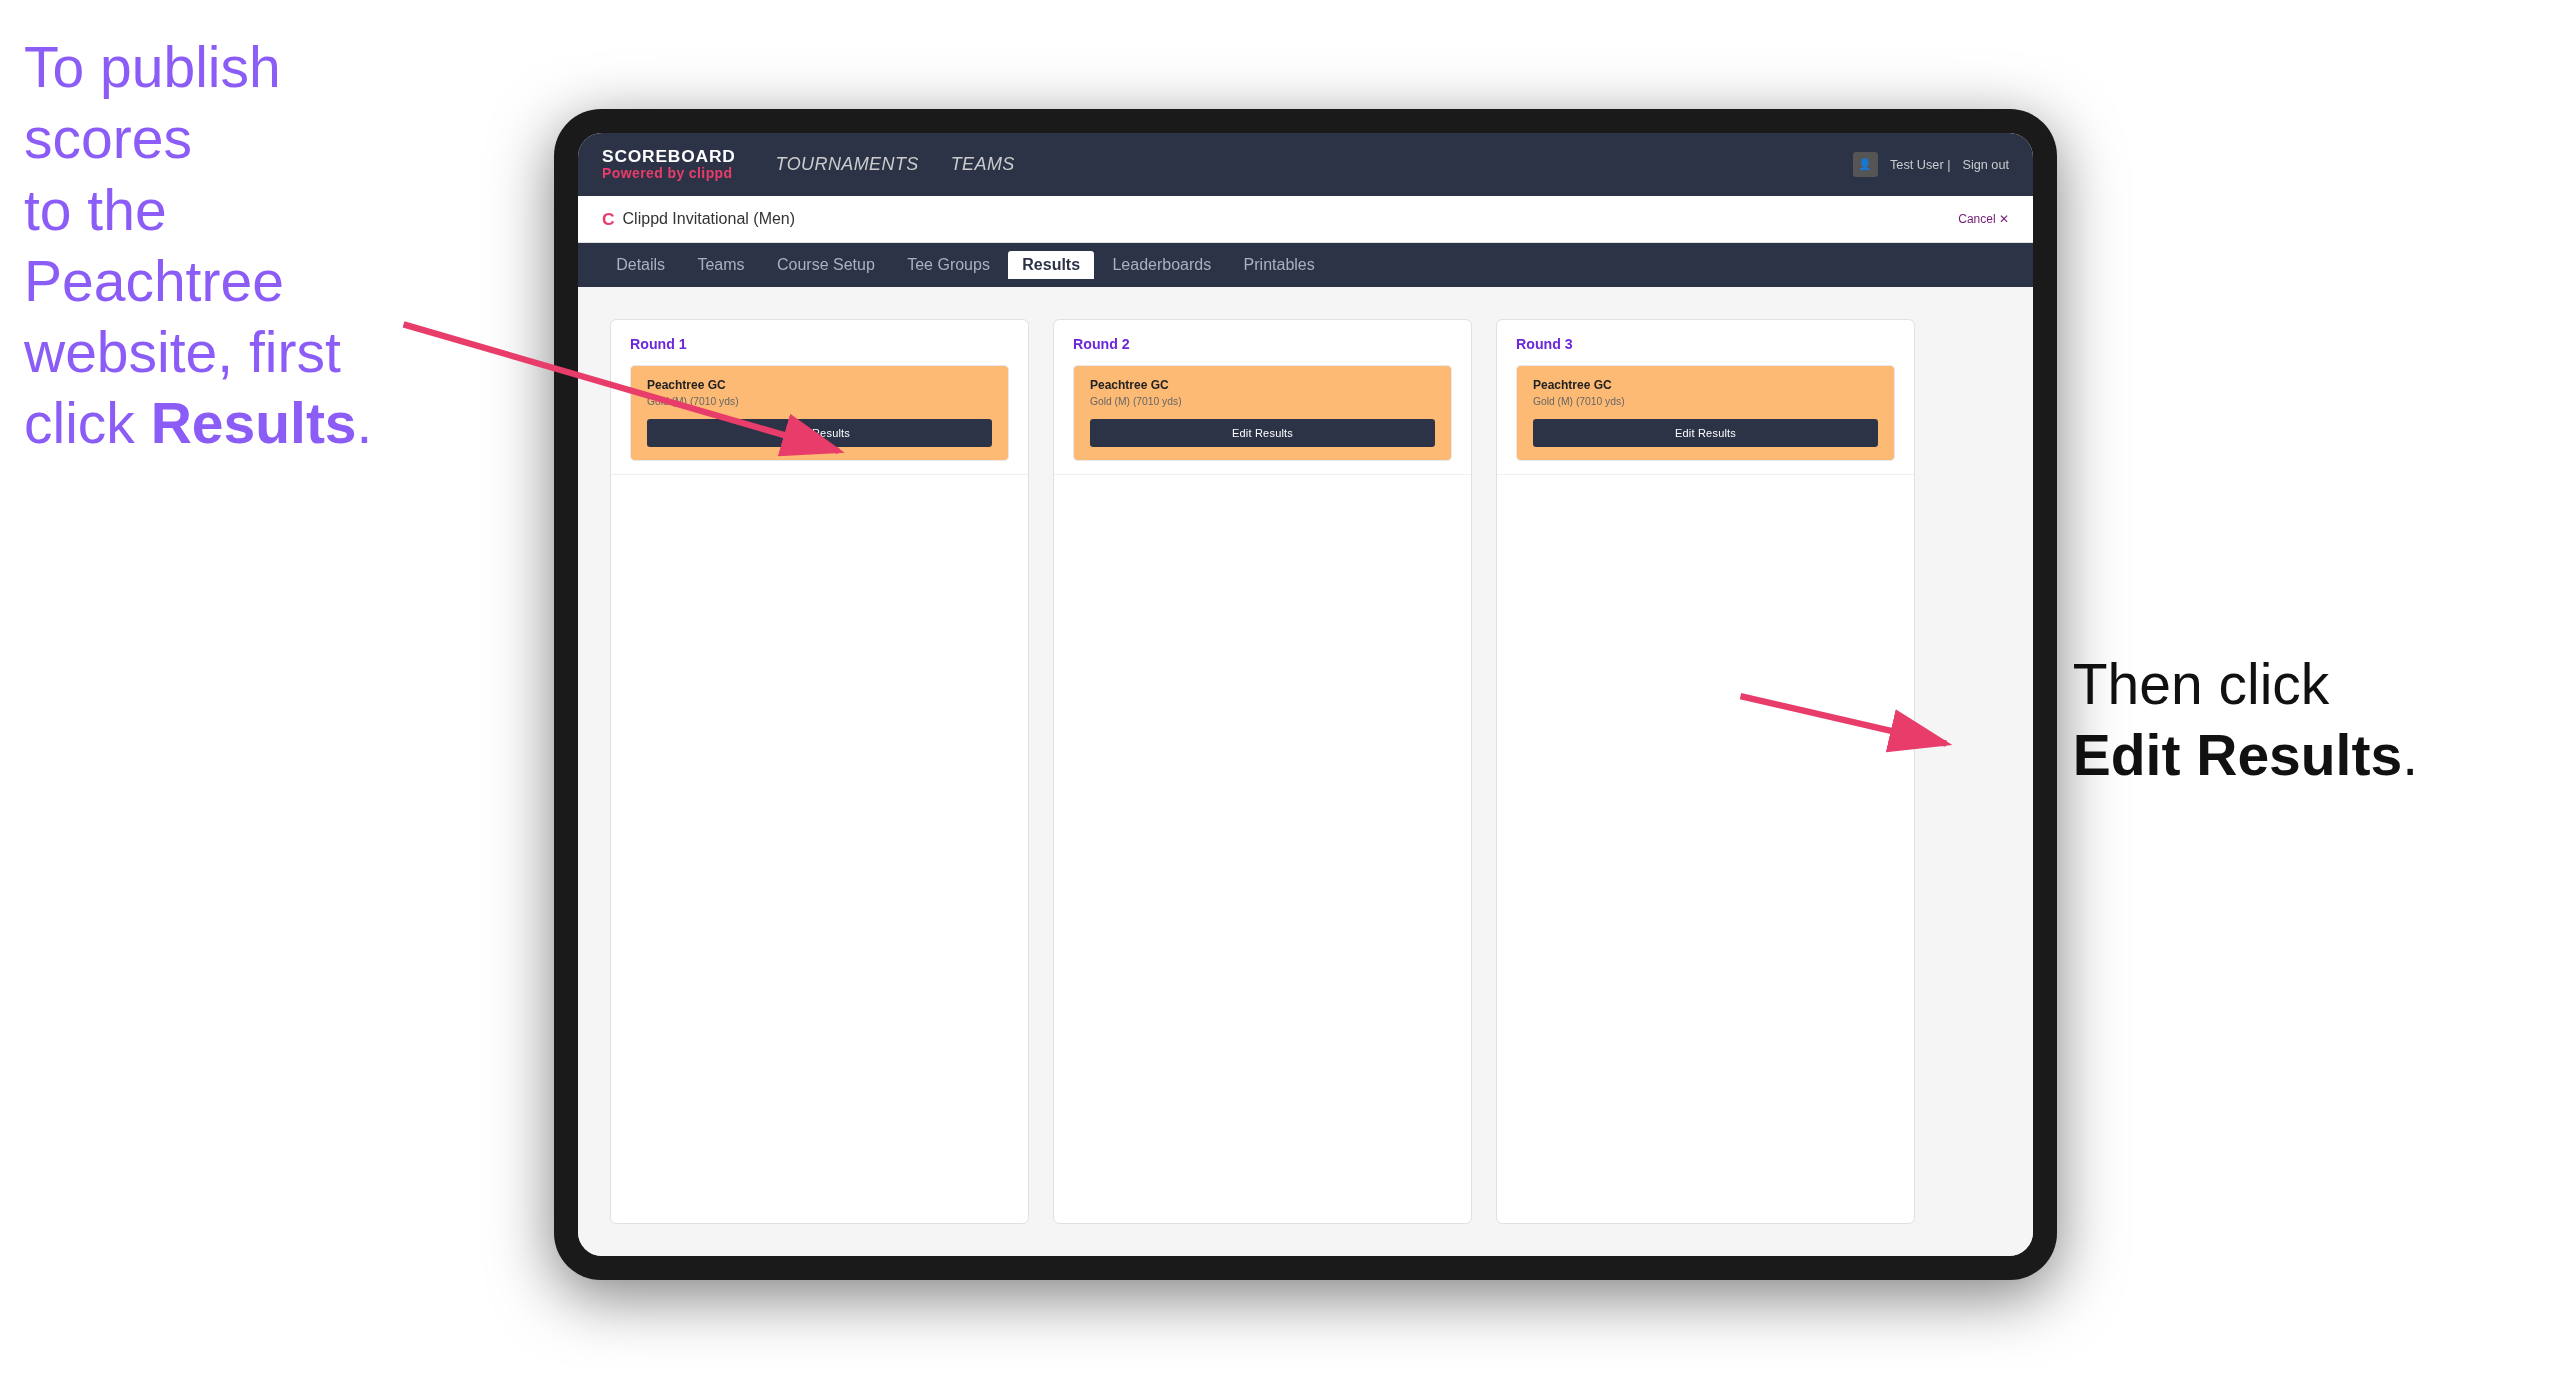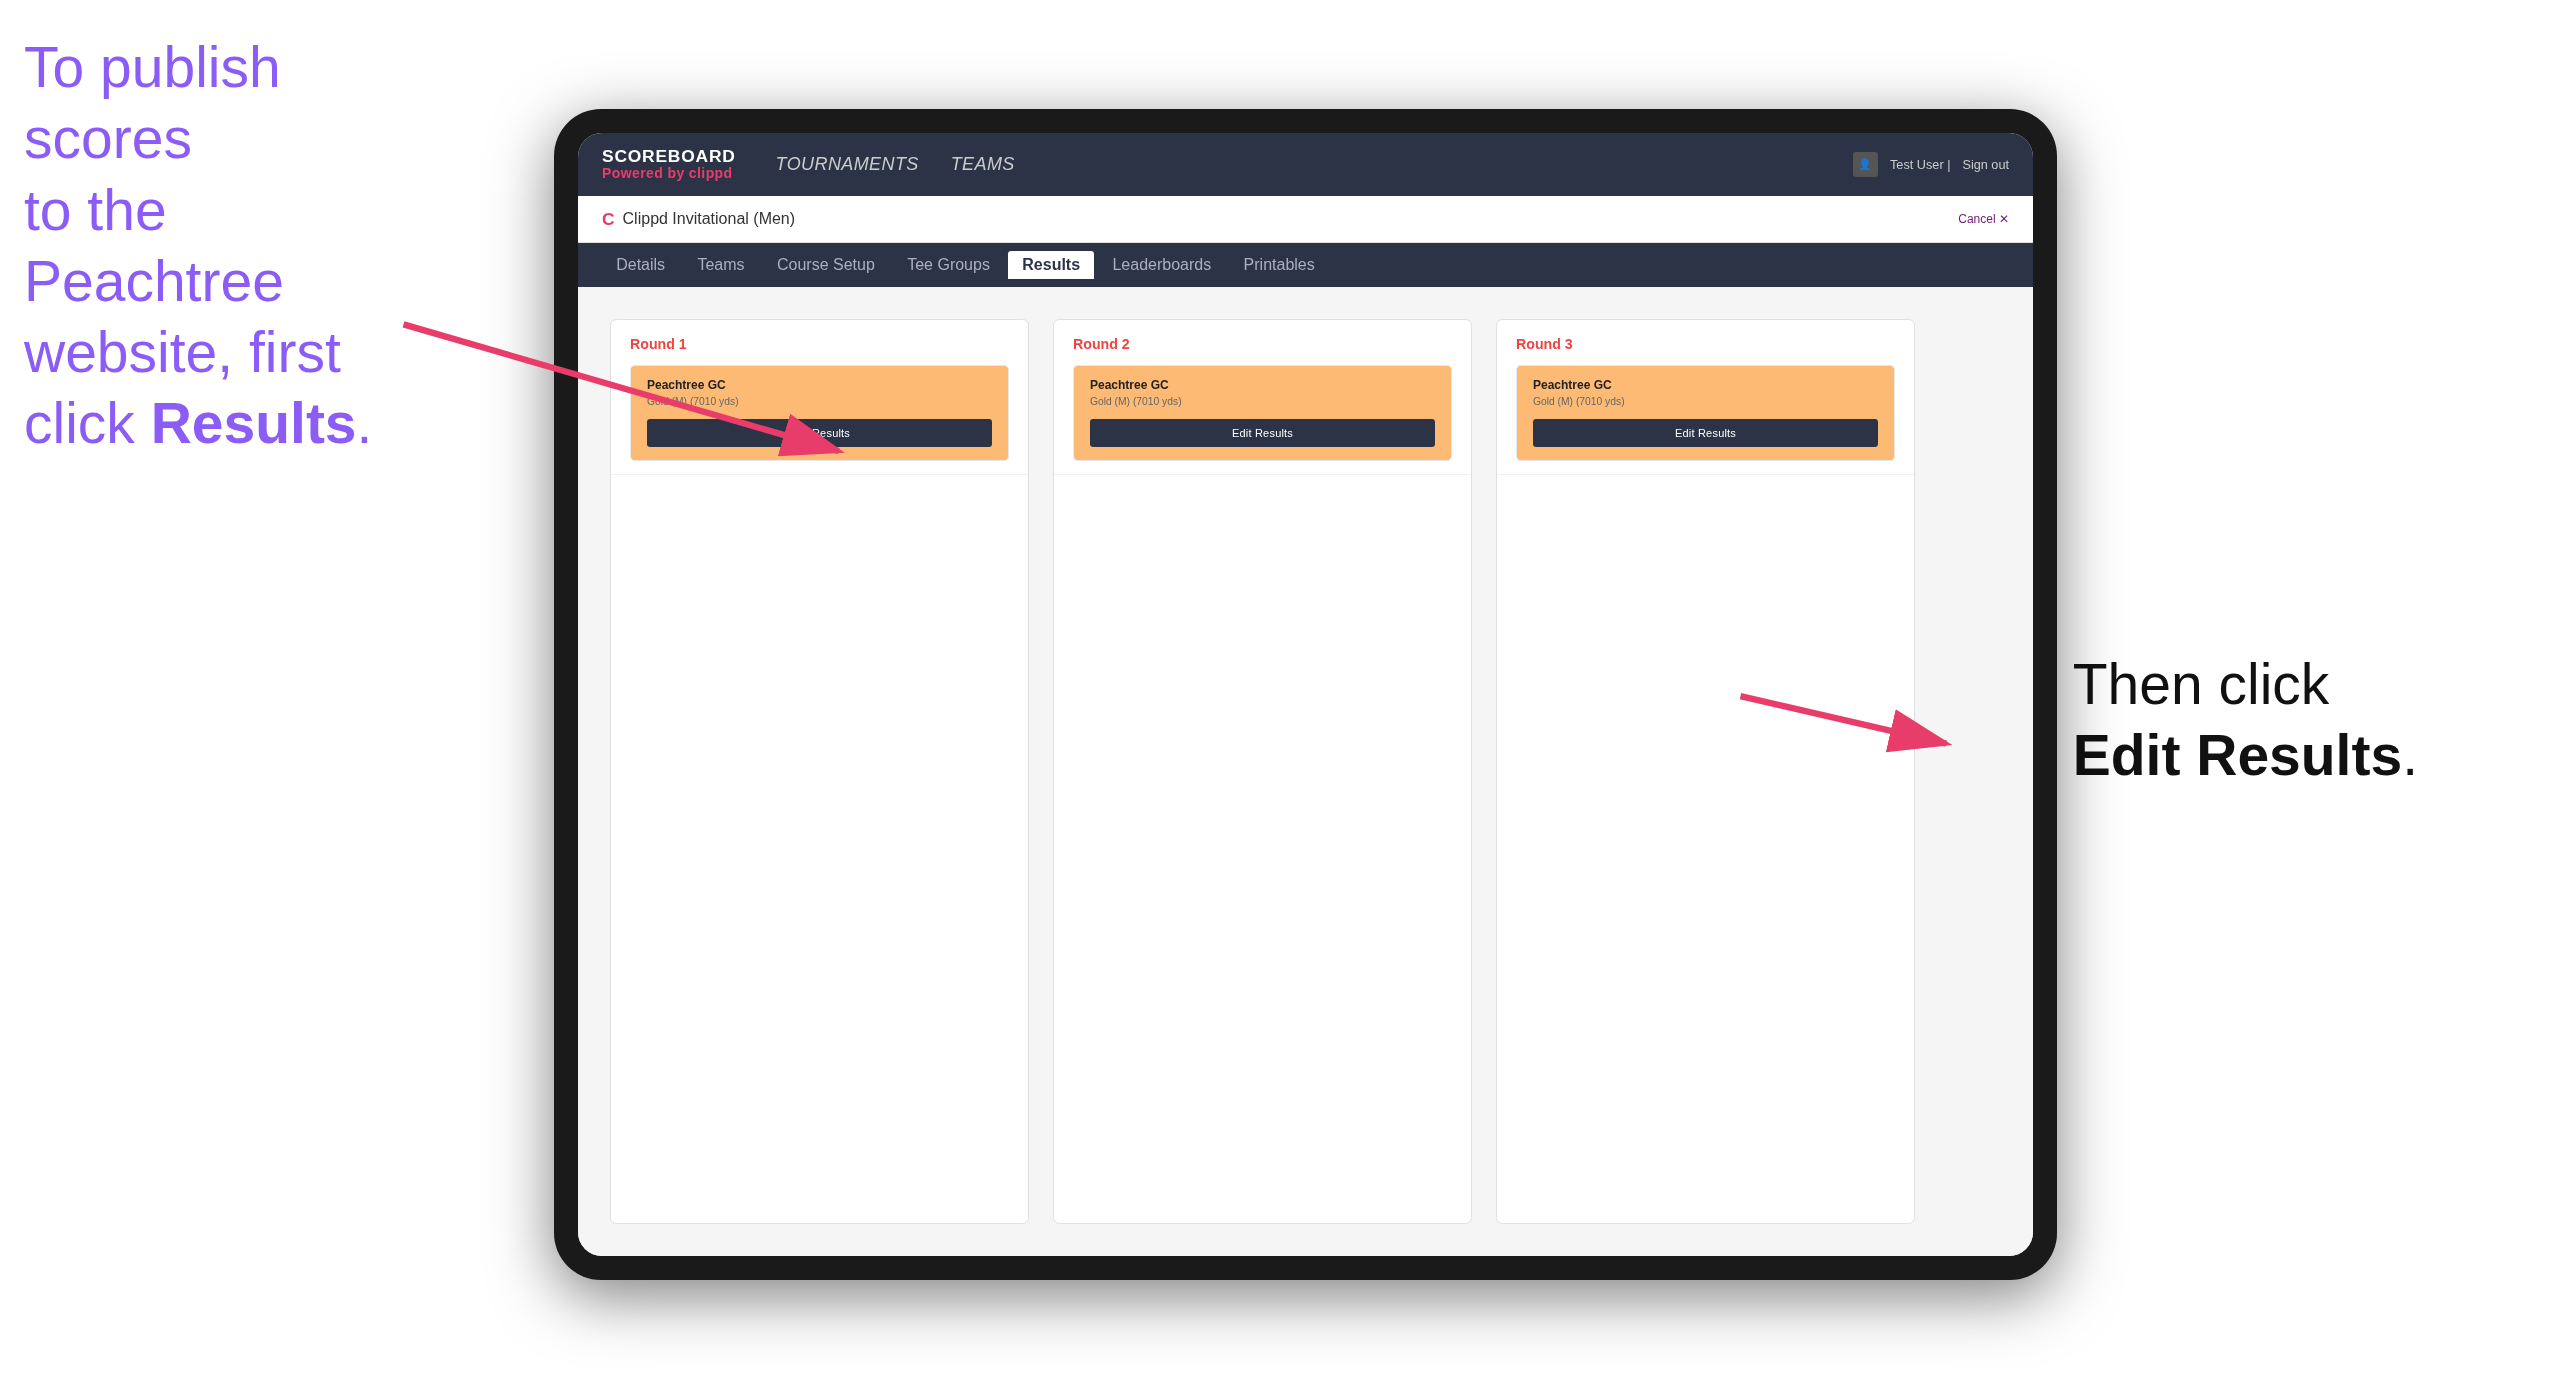--- a/index.html
+++ b/index.html
@@ -205,21 +205,21 @@
     }
 
     .round-card-header {
       padding: 16px 19px 12.7px;
       border-bottom: 0.8px solid #f0f0f0;
     }
 
     .round-title {
       font-size: 14.2px;
       font-weight: 600;
-      color: #ef4444;
+      color: #6d28d9;
       margin-bottom: 12.7px;
     }
 
     .course-card {
       background: #fdba74;
       border: 0.8px solid #e8e8e8;
       border-radius: 4.7px;
       padding: 12.7px 16px;
     }
 

